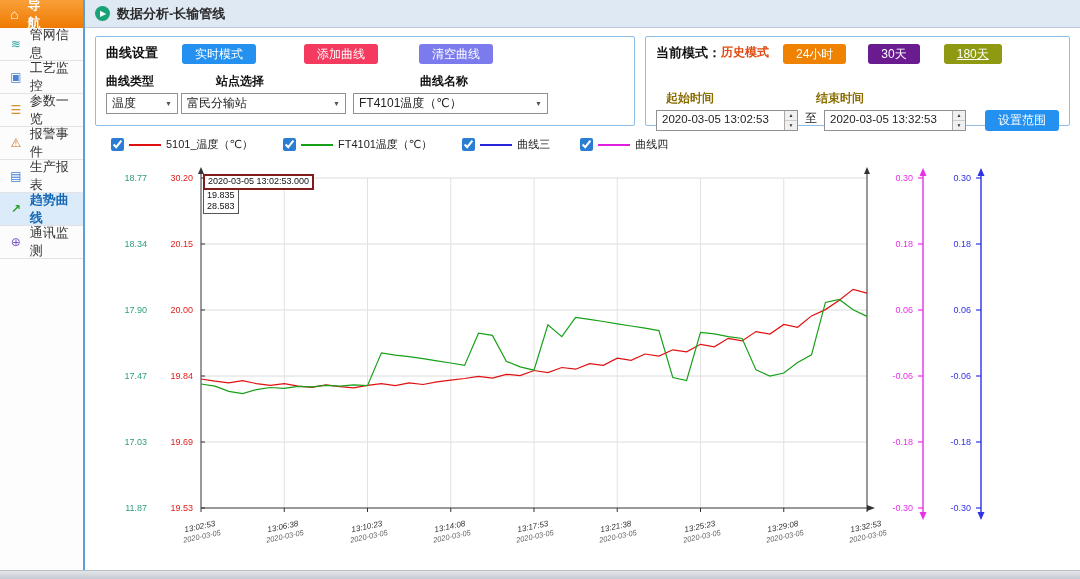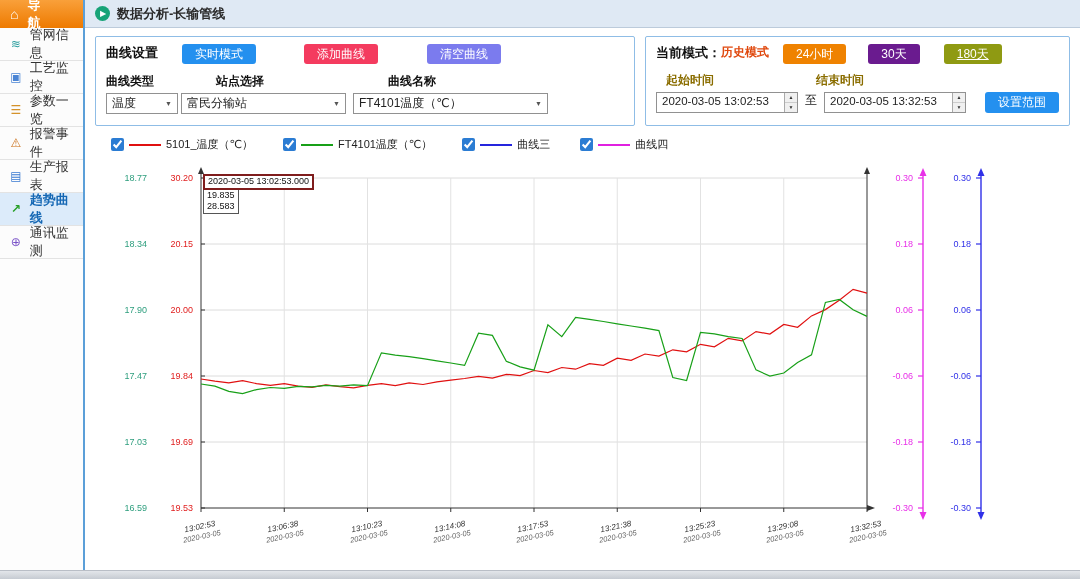--- a/index.html
+++ b/index.html
@@ -22,21 +22,21 @@
   .topbar-title{font-weight:bold;font-size:13px;color:#2a2a2a;}
 
   
   .panels{display:flex;gap:10px;padding:8px 10px 0 10px;}
   .panel{border:1px solid #8fbde6;border-radius:2px;background:#fff;height:90px;padding:7px 10px;}
   .panel-left{width:540px;}
   .panel-right{flex:1;}
   .row{display:flex;align-items:flex-start;}
   .ttl{font-weight:bold;font-size:13px;color:#111;}
   .lbl{font-weight:bold;font-size:12px;color:#111;}
-  .lbl-olive{font-weight:bold;font-size:12px;color:#8a6d00;}
+  .lbl-olive{font-weight:bold;font-size:12px;color:#8a6d00;margin-top:18px;}
   .mode-val{font-weight:bold;color:#e04a10;margin-right:14px;}
   .btn{display:inline-block;color:#fff;font-size:12px;padding:3px 13px;border-radius:3px;border:none;cursor:pointer;line-height:1.2;white-space:nowrap;}
   .btn-blue{background:#2490ef;}
   .btn-pink{background:#f43b5f;}
   .btn-violet{background:#7b7bee;}
   .btn-orange{background:#ef8200;}
   .btn-purple{background:#6a1b8f;}
   .btn-olive{background:#8f9a12;text-decoration:underline;}
 
   .select{display:inline-flex;align-items:center;justify-content:space-between;border:1px solid #919191;background:#fff;height:21px;padding:0 5px;font-size:12px;cursor:pointer;}
@@ -118,25 +118,25 @@
       <span class="topbar-title">数据分析-长输管线</span>
     </div>
 
     <div class="panels">
 
       <div class="panel panel-left">
         <div class="row" style="gap:24px;">
           <span class="ttl">曲线设置</span>
           <button class="btn btn-blue">实时模式</button>
           <button class="btn btn-pink" style="margin-left:24px;">添加曲线</button>
-          <button class="btn btn-violet" style="margin-left:25px;">清空曲线</button>
+          <button class="btn btn-violet" style="margin-left:17px;">清空曲线</button>
         </div>
         <div class="row" style="margin-top:9px;">
           <span class="lbl" style="width:110px;">曲线类型</span>
-          <span class="lbl" style="width:172px;">站点选择</span>
+          <span class="lbl" style="width:204px;">站点选择</span>
           <span class="lbl">曲线名称</span>
         </div>
         <div class="row" style="margin-top:3px;">
           <span class="select w85">
             <span>温度</span>
             <span class="arrow">▼</span>
           </span>
           <span class="select w165" style="margin-left:3px;">
             <span>富民分输站</span>
             <span class="arrow">▼</span>
@@ -247,21 +247,21 @@
         <div class="tvbox">
           <div>19.835</div>
           <div>28.583</div>
         </div>
       </div>
     <div class="ytick" style="left: 22px; top: 18px; color: rgb(46, 158, 126);">18.77</div>
         <div class="ytick" style="left: 22px; top: 84px; color: rgb(46, 158, 126);">18.34</div>
         <div class="ytick" style="left: 22px; top: 150px; color: rgb(46, 158, 126);">17.90</div>
         <div class="ytick" style="left: 22px; top: 216px; color: rgb(46, 158, 126);">17.47</div>
         <div class="ytick" style="left: 22px; top: 282px; color: rgb(46, 158, 126);">17.03</div>
-        <div class="ytick" style="left: 22px; top: 348px; color: rgb(46, 158, 126);">16.59</div>
+        <div class="ytick" style="left: 22px; top: 348px; color: rgb(46, 158, 126);">11.87</div>
         <div class="ytick" style="left: 68px; top: 18px; color: rgb(224, 32, 32);">30.20</div>
         <div class="ytick" style="left: 68px; top: 84px; color: rgb(224, 32, 32);">20.15</div>
         <div class="ytick" style="left: 68px; top: 150px; color: rgb(224, 32, 32);">20.00</div>
         <div class="ytick" style="left: 68px; top: 216px; color: rgb(224, 32, 32);">19.84</div>
         <div class="ytick" style="left: 68px; top: 282px; color: rgb(224, 32, 32);">19.69</div>
         <div class="ytick" style="left: 68px; top: 348px; color: rgb(224, 32, 32);">19.53</div>
         <svg width="16" height="372" class="raxis" style="left: 830px; top: 6px;">
           <line x1="8" y1="12" x2="8" y2="352" stroke="#e830e8" stroke-width="1.4"></line>
           <polygon points="4.5,14 11.5,14 8,6" fill="#e830e8"></polygon>
           <polygon points="4.5,350 11.5,350 8,358" fill="#e830e8"></polygon>

